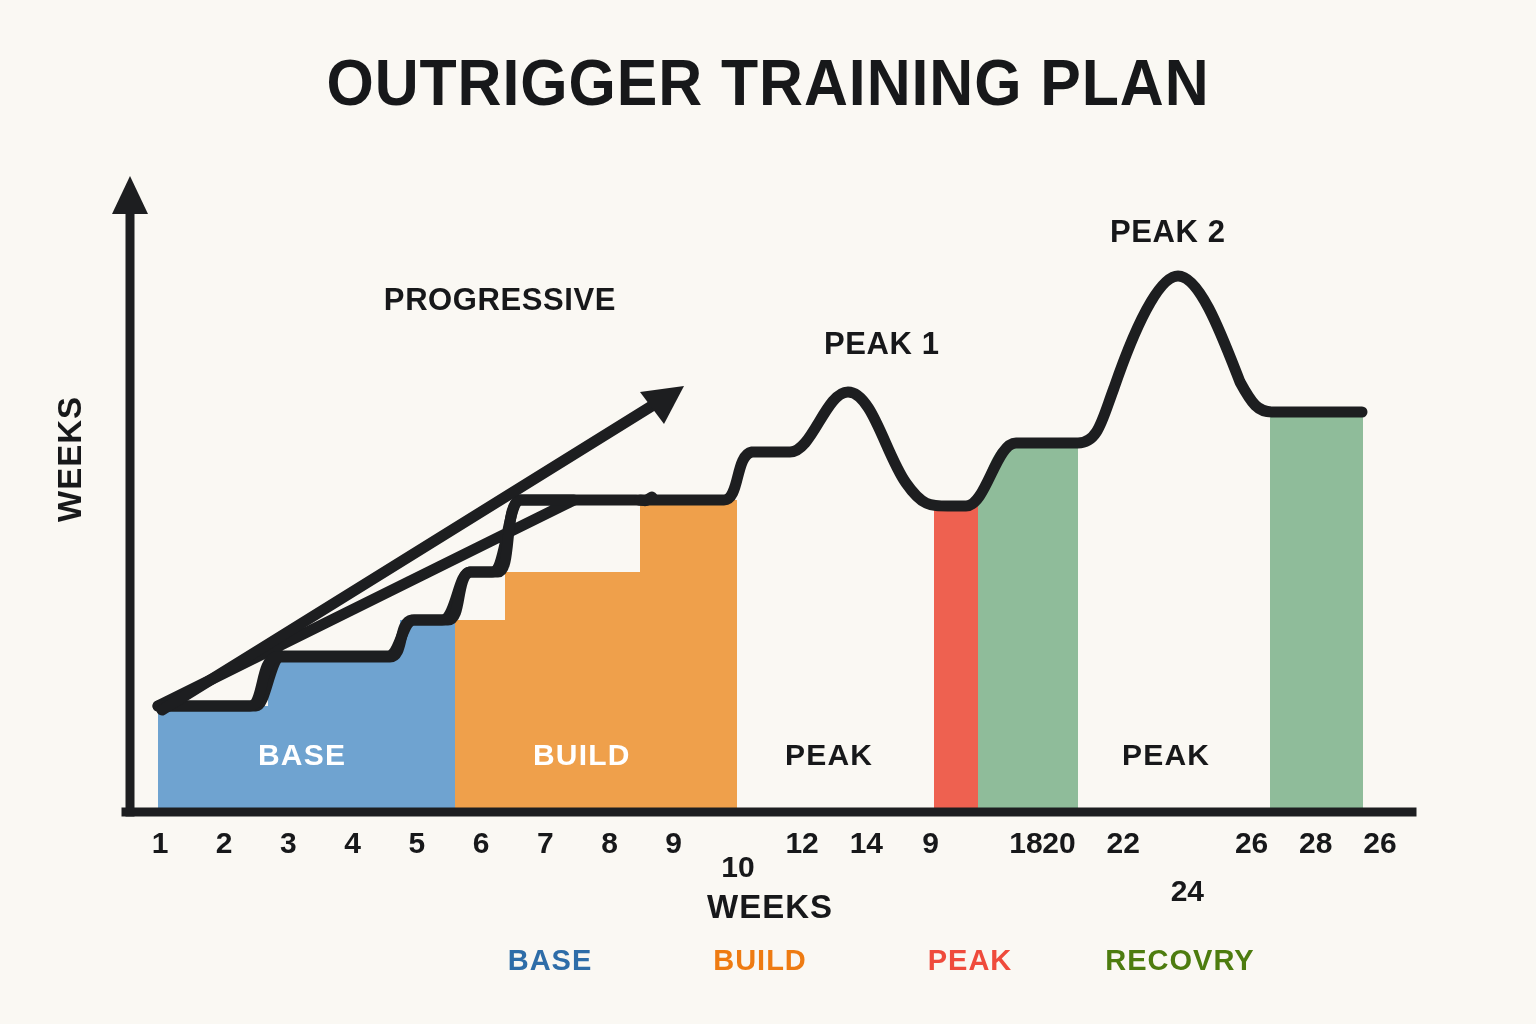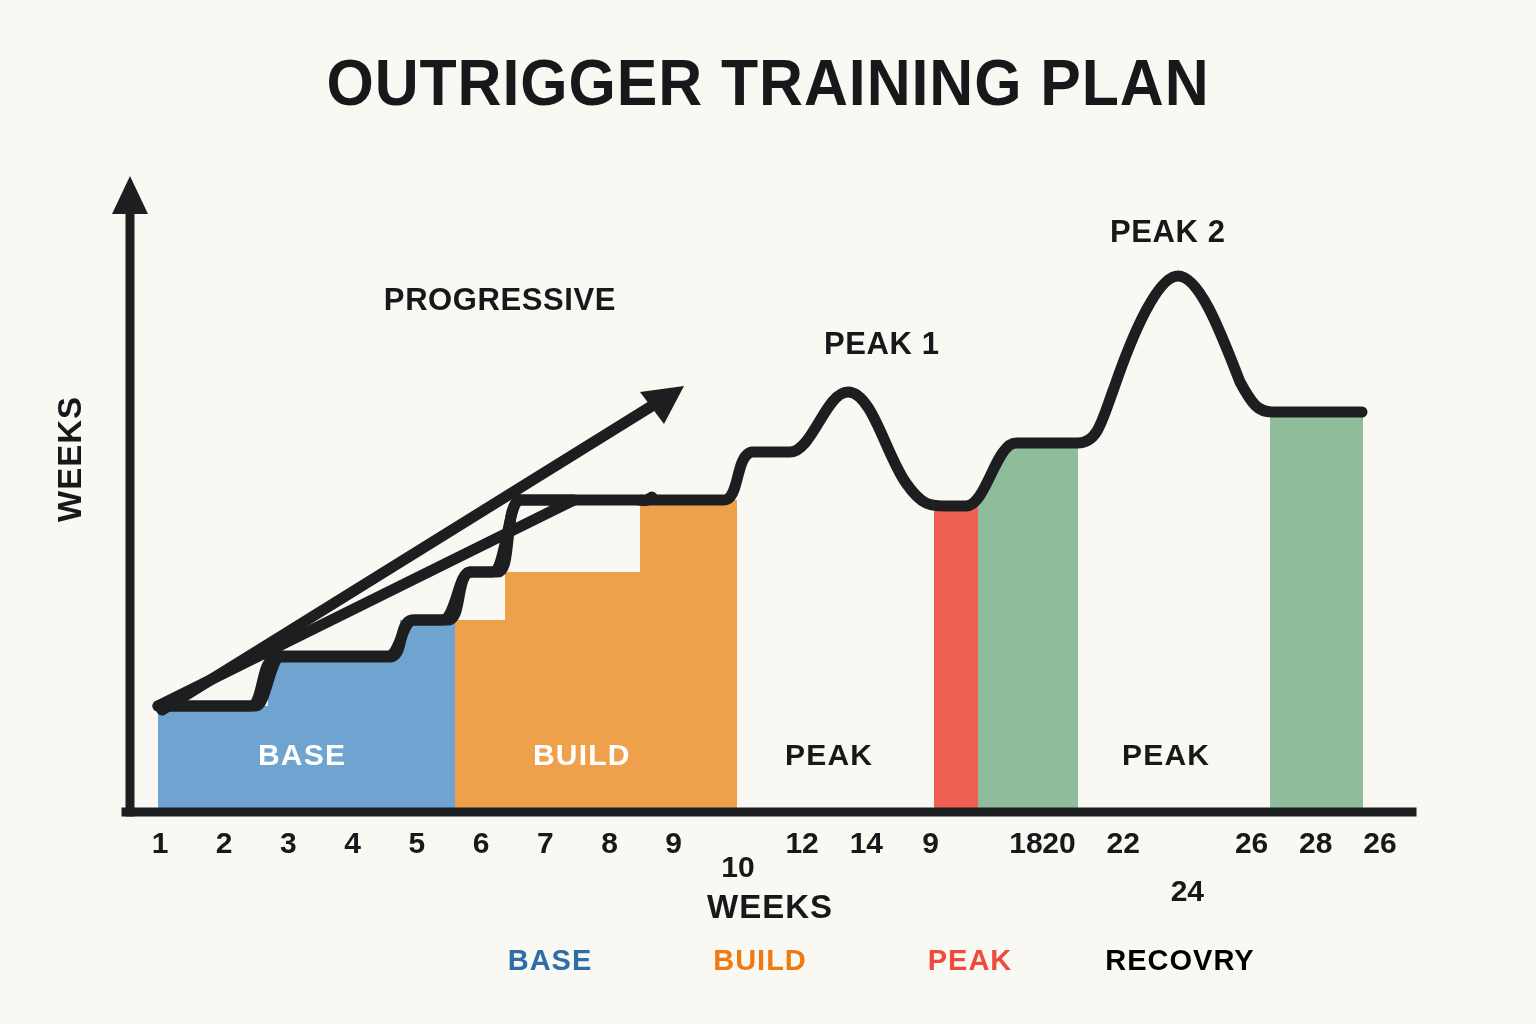--- a/index.html
+++ b/index.html
@@ -237,16 +237,16 @@
       <div class="tick" style="left: 1057.37px; margin-top: 48px;">24</div>
       <div class="tick" style="left: 1121.58px;">26</div>
       <div class="tick" style="left: 1185.79px;">28</div>
       <div class="tick" style="left: 1250px;">26</div>
     </div>
 
   <div id="legend">
       <div class="legend-item" style="left: 320px; color: rgb(46, 109, 168);">BASE</div>
       <div class="legend-item" style="left: 530px; color: rgb(238, 123, 18);">BUILD</div>
       <div class="legend-item" style="left: 740px; color: rgb(239, 75, 60);">PEAK</div>
-      <div class="legend-item" style="left: 950px; color: #000000;">RECOVRY</div>
+      <div class="legend-item" style="left: 950px; color: #4d7c0f;">RECOVRY</div>
     </div>
 
 </div>
 
 </body></html>

